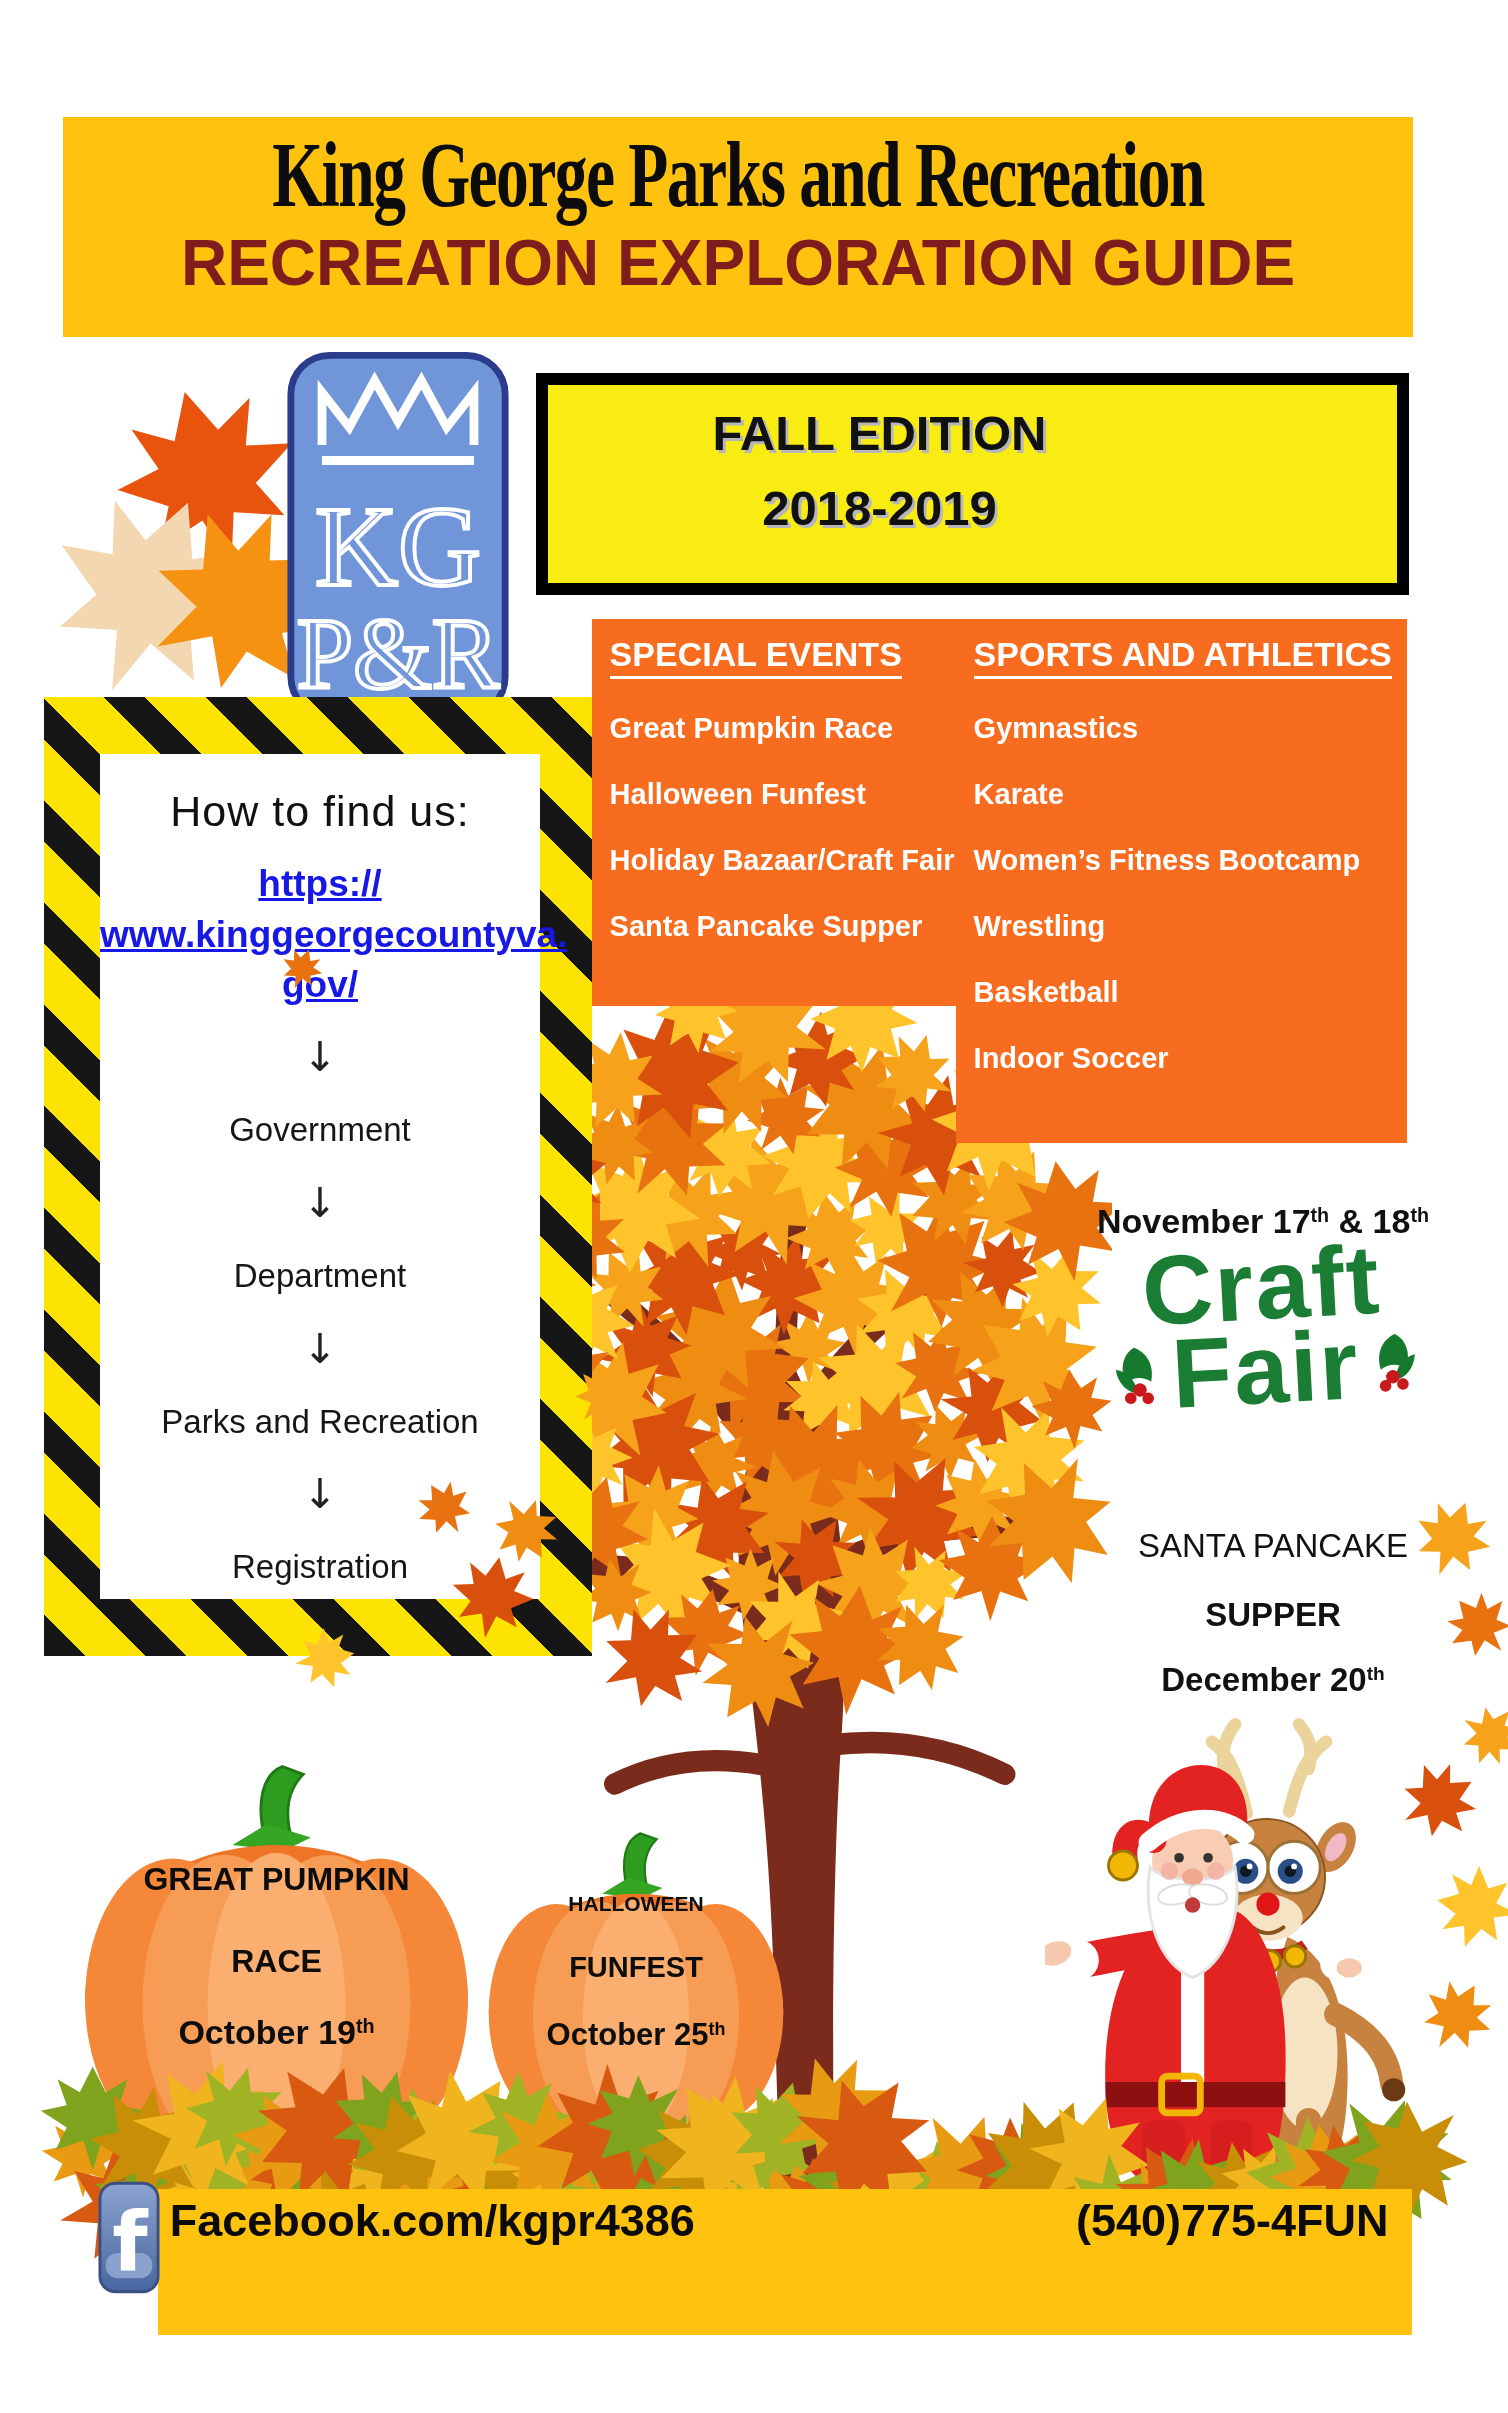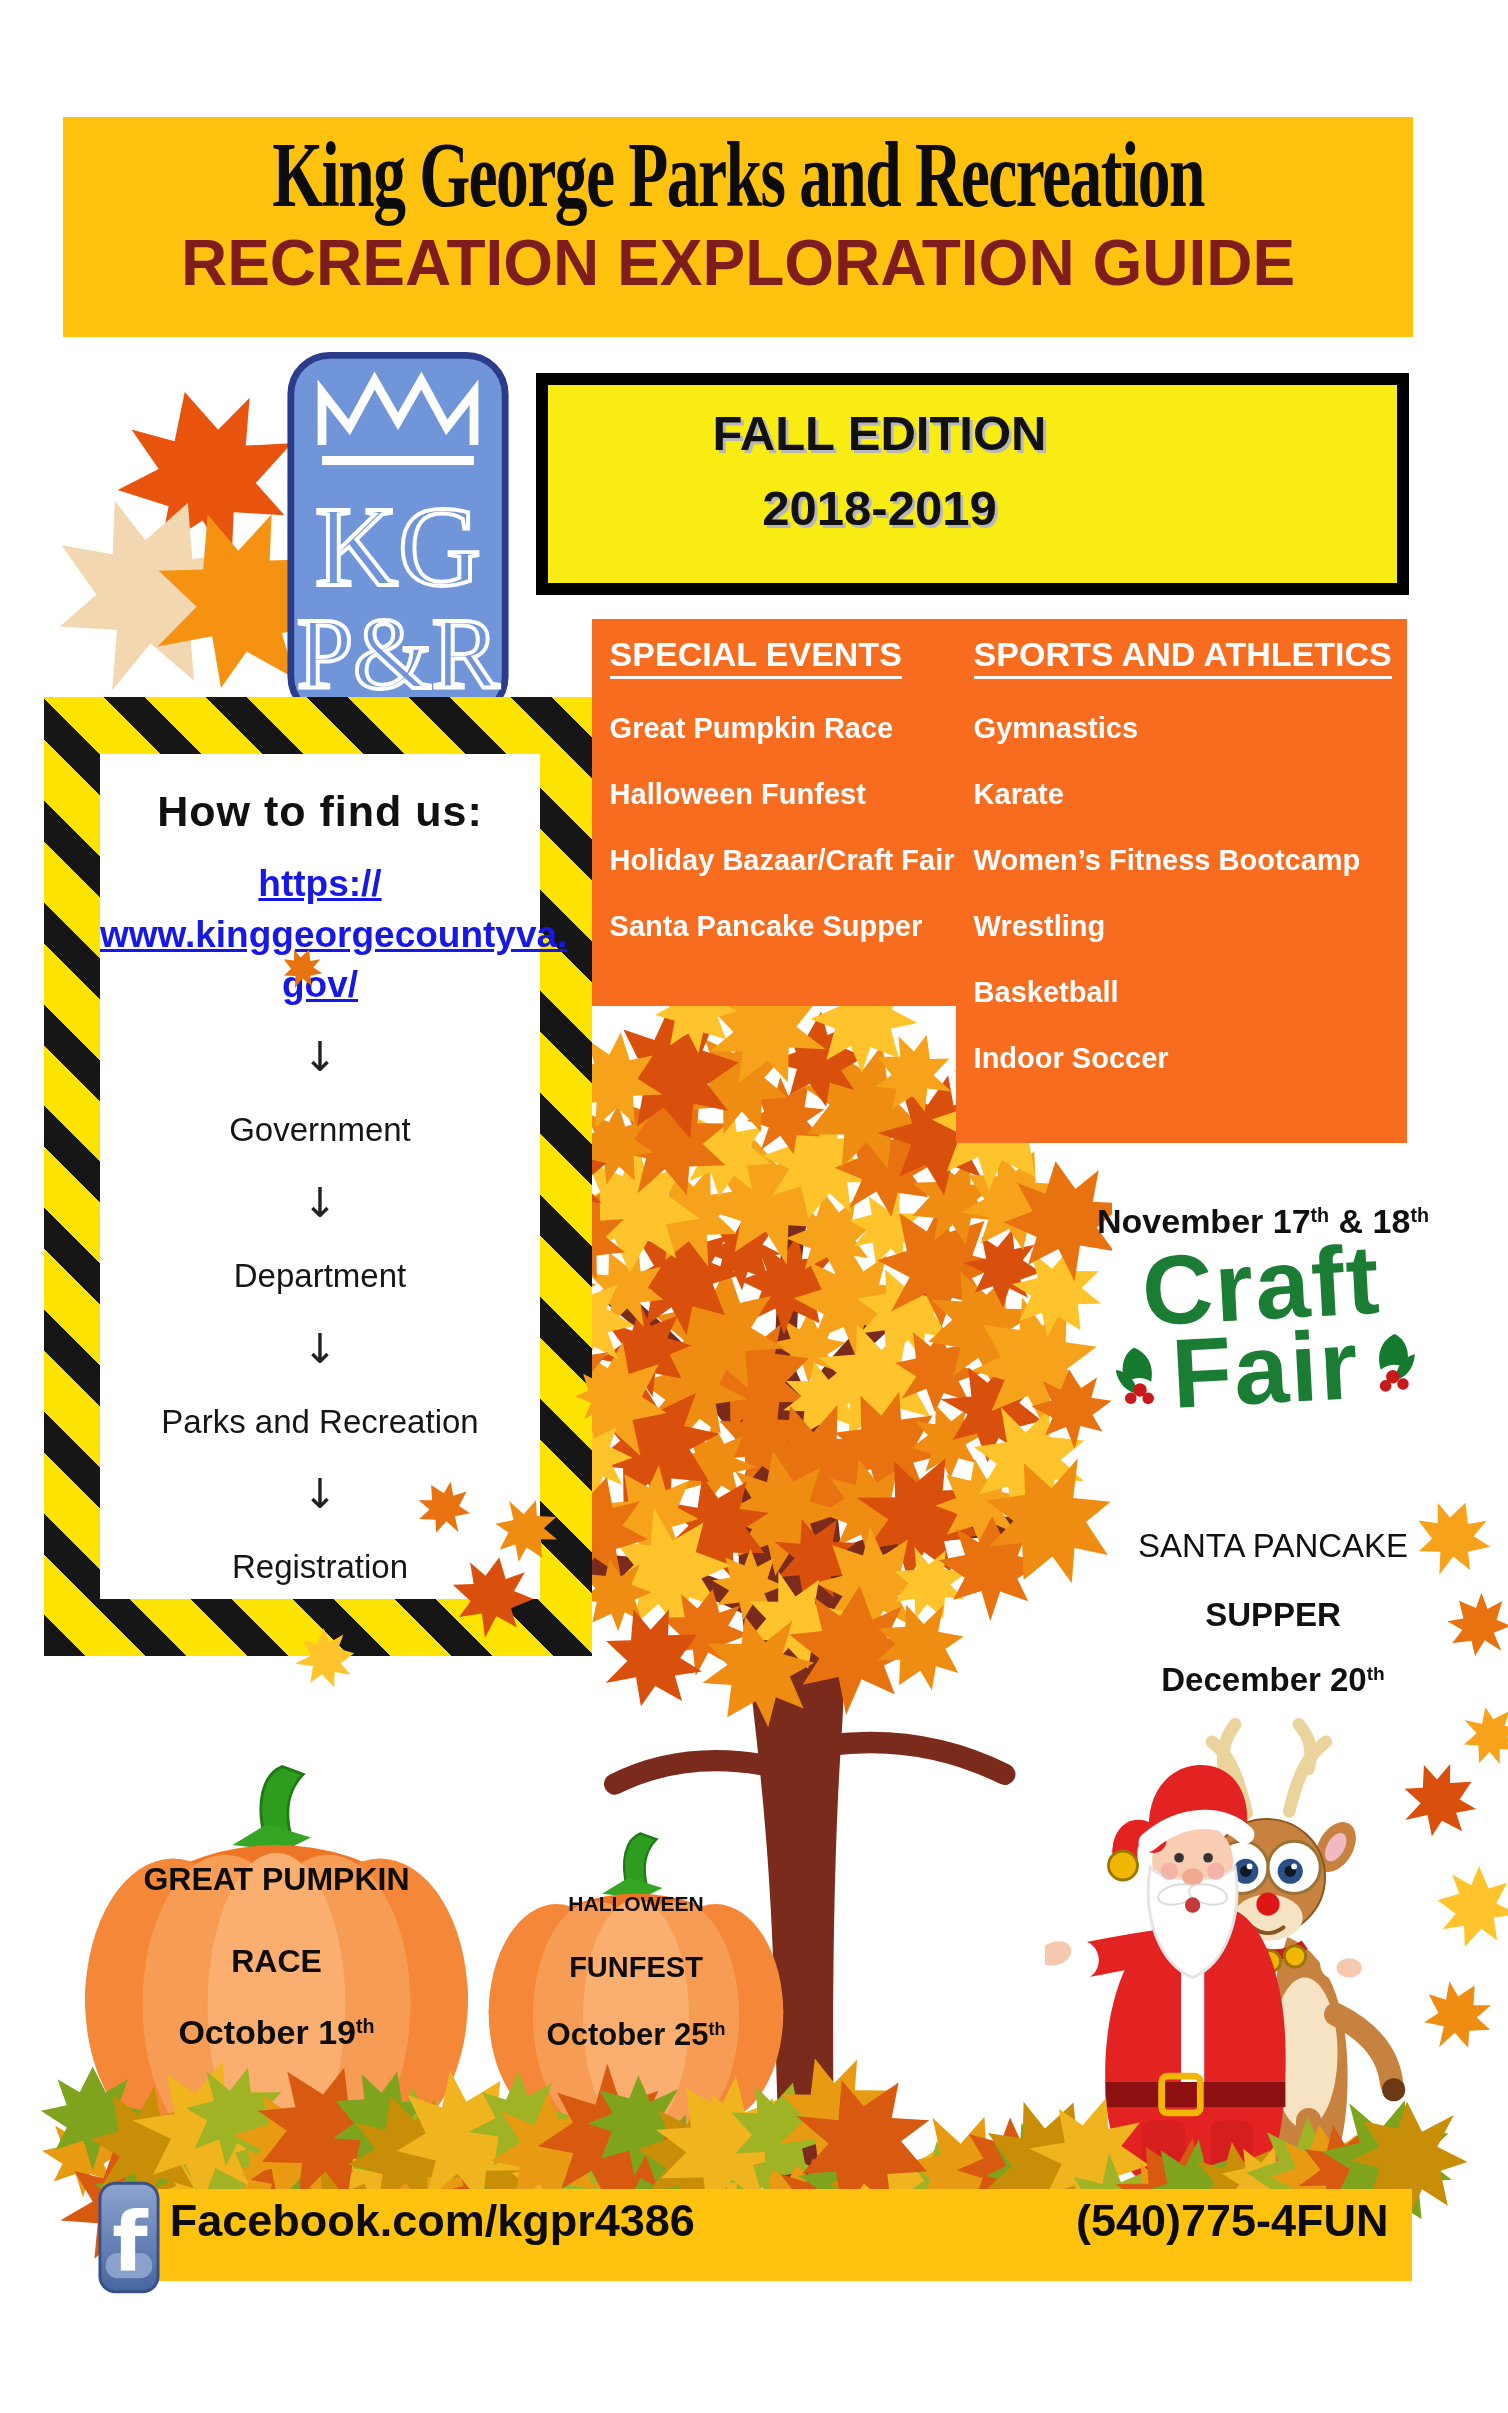--- a/index.html
+++ b/index.html
@@ -25,21 +25,21 @@
   .special{left:592px;top:619px;width:369px;height:387px;}
   .sports{left:956px;top:619px;width:451px;height:524px;}
   .btitle{display:inline-block;margin:15.6px 0 0 17.6px;font-size:34px;font-weight:bold;
           border-bottom:3.9px solid #fff;padding-bottom:2.9px;white-space:nowrap;}
   .oitem{margin:33px 0 0 17.6px;font-size:29px;font-weight:bold;white-space:nowrap;}
 
   
   .caution{left:44px;top:697px;width:548px;height:959px;z-index:2;
            background:repeating-linear-gradient(45deg,#161616 0 29px,#FCE300 29px 72px);}
   .cinner{position:absolute;left:56px;top:57px;right:52px;bottom:57px;background:#fff;text-align:center;}
-  .findh{margin-top:33px;font-size:43px;font-weight:bold;letter-spacing:1px;}
+  .findh{margin-top:33px;font-size:43px;font-weight:normal;letter-spacing:1px;}
   .flink{display:block;margin-top:23.4px;font-size:37px;font-weight:bold;color:#1717E6;
          text-decoration:underline;line-height:1.36;}
   .flink div{white-space:nowrap;}
   .arrow{margin-top:35px;font-size:41px;line-height:1;font-family:"DejaVu Sans",sans-serif;color:#222;}
   .arrow.first{margin-top:27px;}
   .step{margin-top:35px;font-size:33px;line-height:1.05;color:#161616;}
 
   
   .novdate{left:1097px;top:1202px;width:332px;text-align:center;font-size:34px;font-weight:bold;z-index:2;white-space:nowrap;}
   sup{font-size:58%;vertical-align:baseline;position:relative;top:-0.55em;font-weight:bold;}
@@ -58,21 +58,21 @@
   .p1t{left:66px;top:1861px;width:421px;}
   .p1a{font-size:32px;font-weight:bold;}
   .p1b{margin-top:45px;font-size:32px;font-weight:bold;}
   .p1c{margin-top:33px;font-size:34px;font-weight:bold;white-space:nowrap;}
   .p2t{left:474px;top:1878px;width:324px;}
   .p2a{font-size:21px;font-weight:bold;margin-top:14px;}
   .p2b{margin-top:35px;font-size:29px;font-weight:bold;}
   .p2c{margin-top:33px;font-size:31px;font-weight:bold;white-space:nowrap;}
 
   
-  .fbar{left:158px;top:2189px;width:1254px;height:92px;background:#FFC20E;z-index:5;}
+  .fbar{left:158px;top:2189px;width:1254px;height:146px;background:#FFC20E;z-index:5;}
   .fbtext{position:absolute;left:11.7px;top:5.9px;font-size:45px;font-weight:bold;color:#0b0b0b;white-space:nowrap;}
   .fphone{position:absolute;right:23.4px;top:5.9px;font-size:45px;font-weight:bold;color:#0b0b0b;white-space:nowrap;}
 
   svg{display:block;}
   .noptr{pointer-events:none;}
 </style>
 </head>
 <body>
 
 <div id="page">

